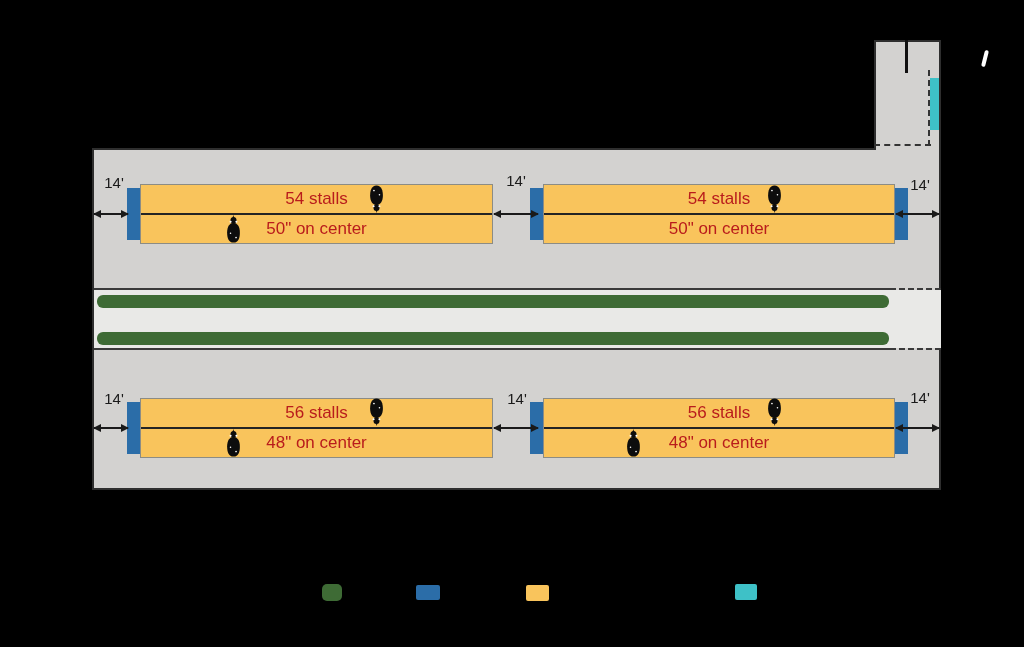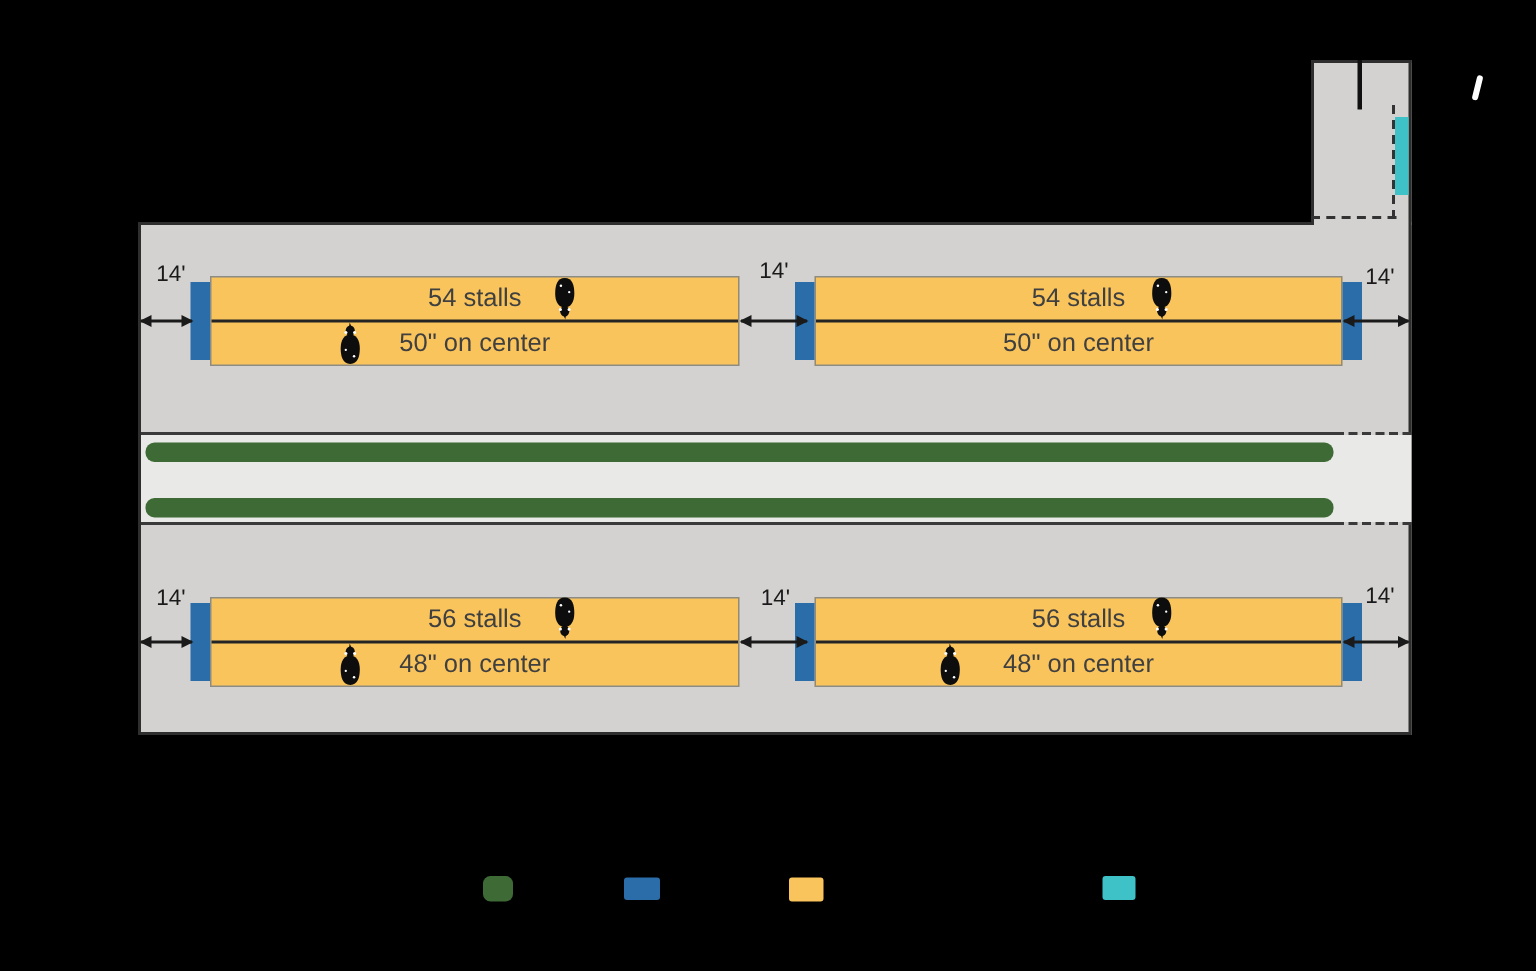--- a/index.html
+++ b/index.html
@@ -15,21 +15,21 @@
   .dash-h-prot{left:874px;top:144px;width:57px;height:0;border-top:2px dashed #333;}
   .crowd-gate{left:930px;top:78px;width:9px;height:52px;background:#3EC1C7;}
 
   .feed-alley{left:94px;top:290px;width:847px;height:58px;background:#E9E9E7;}
   .alley-line{height:2px;background:#3a3a3a;}
   .alley-dash{height:0;border-top:2px dashed #3a3a3a;}
   .bunk{left:97px;width:792px;height:13px;background:#3E6B35;border-radius:6px;}
 
   .pen{background:#F9C45C;border:1px solid #8C8C84;display:flex;flex-direction:column;}
   .pen .row{flex:1;display:flex;align-items:center;justify-content:center;
-            font-size:17px;color:#404040;}
+            font-size:17px;color:#b91c1c;}
   .pen .divider{height:2px;background:#242424;}
 
   .waterer{width:13px;height:52px;background:#2B6DA8;}
 
   .dim{height:2px;background:#1a1a1a;}
   .dim::before{content:"";position:absolute;left:-1px;top:-3px;width:0;height:0;
     border-top:4px solid transparent;border-bottom:4px solid transparent;border-right:8px solid #1a1a1a;}
   .dim::after{content:"";position:absolute;right:-1px;top:-3px;width:0;height:0;
     border-top:4px solid transparent;border-bottom:4px solid transparent;border-left:8px solid #1a1a1a;}
 

